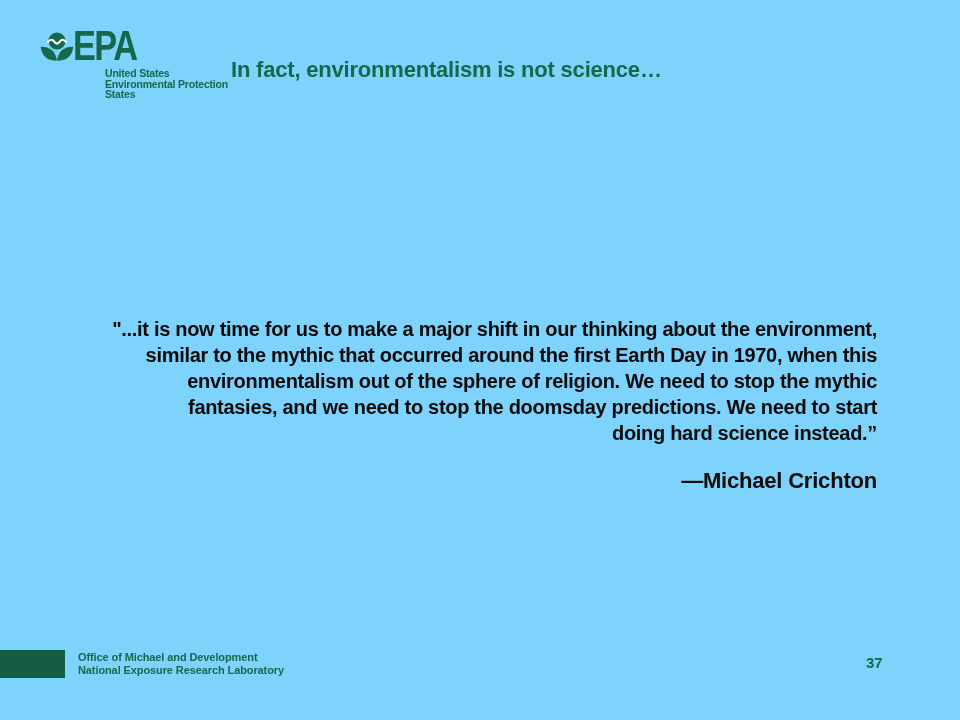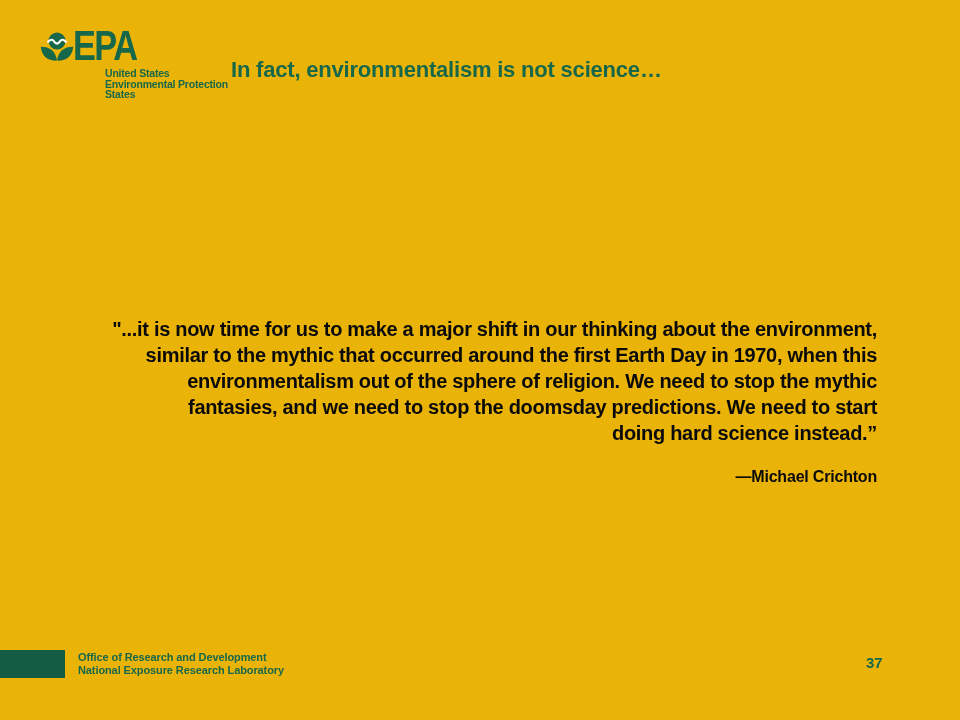--- a/index.html
+++ b/index.html
@@ -1,20 +1,20 @@
 <!DOCTYPE html>
 <html><head>
 <meta charset="utf-8">
 <style>
   html, body { margin: 0; padding: 0; background: #e8e8e8; }
   .slide {
     position: relative;
     width: 960px;
     height: 720px;
-    background: #eab308;
+    background: #7dd3fc;
     overflow: hidden;
     font-family: "Liberation Sans", sans-serif;
     margin: 0 auto;
   }
 
   
   .logo-block { position: absolute; left: 0; top: 0; width: 260px; height: 110px; }
   .flower { position: absolute; left: 38px; top: 32px; width: 38px; height: 30px; }
   .flower svg { display: block; width: 100%; height: 100%; }
   .wordmark {
@@ -42,21 +42,21 @@
     position: absolute; left: 40px; right: 83px; top: 316px;
     text-align: right; color: #0a0a0a;
   }
   .quote-lines {
     font-size: 20px; font-weight: 700; line-height: 26px;
     letter-spacing: -0.3px;
   }
   .quote-lines div { white-space: nowrap; }
   .attribution {
     margin-top: 22px;
-    font-size: 16px; font-weight: 700; letter-spacing: -0.2px;
+    font-size: 22px; font-weight: 700; letter-spacing: -0.2px;
     white-space: nowrap;
   }
 
   
   .footer-bar {
     position: absolute; left: 0; top: 650px;
     width: 65px; height: 28px; background: #155C44;
   }
   .footer-text {
     position: absolute; left: 78px; top: 651px;
@@ -104,19 +104,19 @@
         <div>environmentalism out of the sphere of religion. We need to stop the mythic</div>
         <div>fantasies, and we need to stop the doomsday predictions. We need to start</div>
         <div>doing hard science instead.”</div>
       </div>
     <div class="attribution">—Michael Crichton</div>
   </main>
 
   <footer>
     <div class="footer-bar"></div>
     <div class="footer-text">
-        <div>Office of Research and Development</div>
+        <div>Office of Michael and Development</div>
         <div>National Exposure Research Laboratory</div>
       </div>
     <div class="page-number">37</div>
   </footer>
 
 </div>
 
 </body></html>

